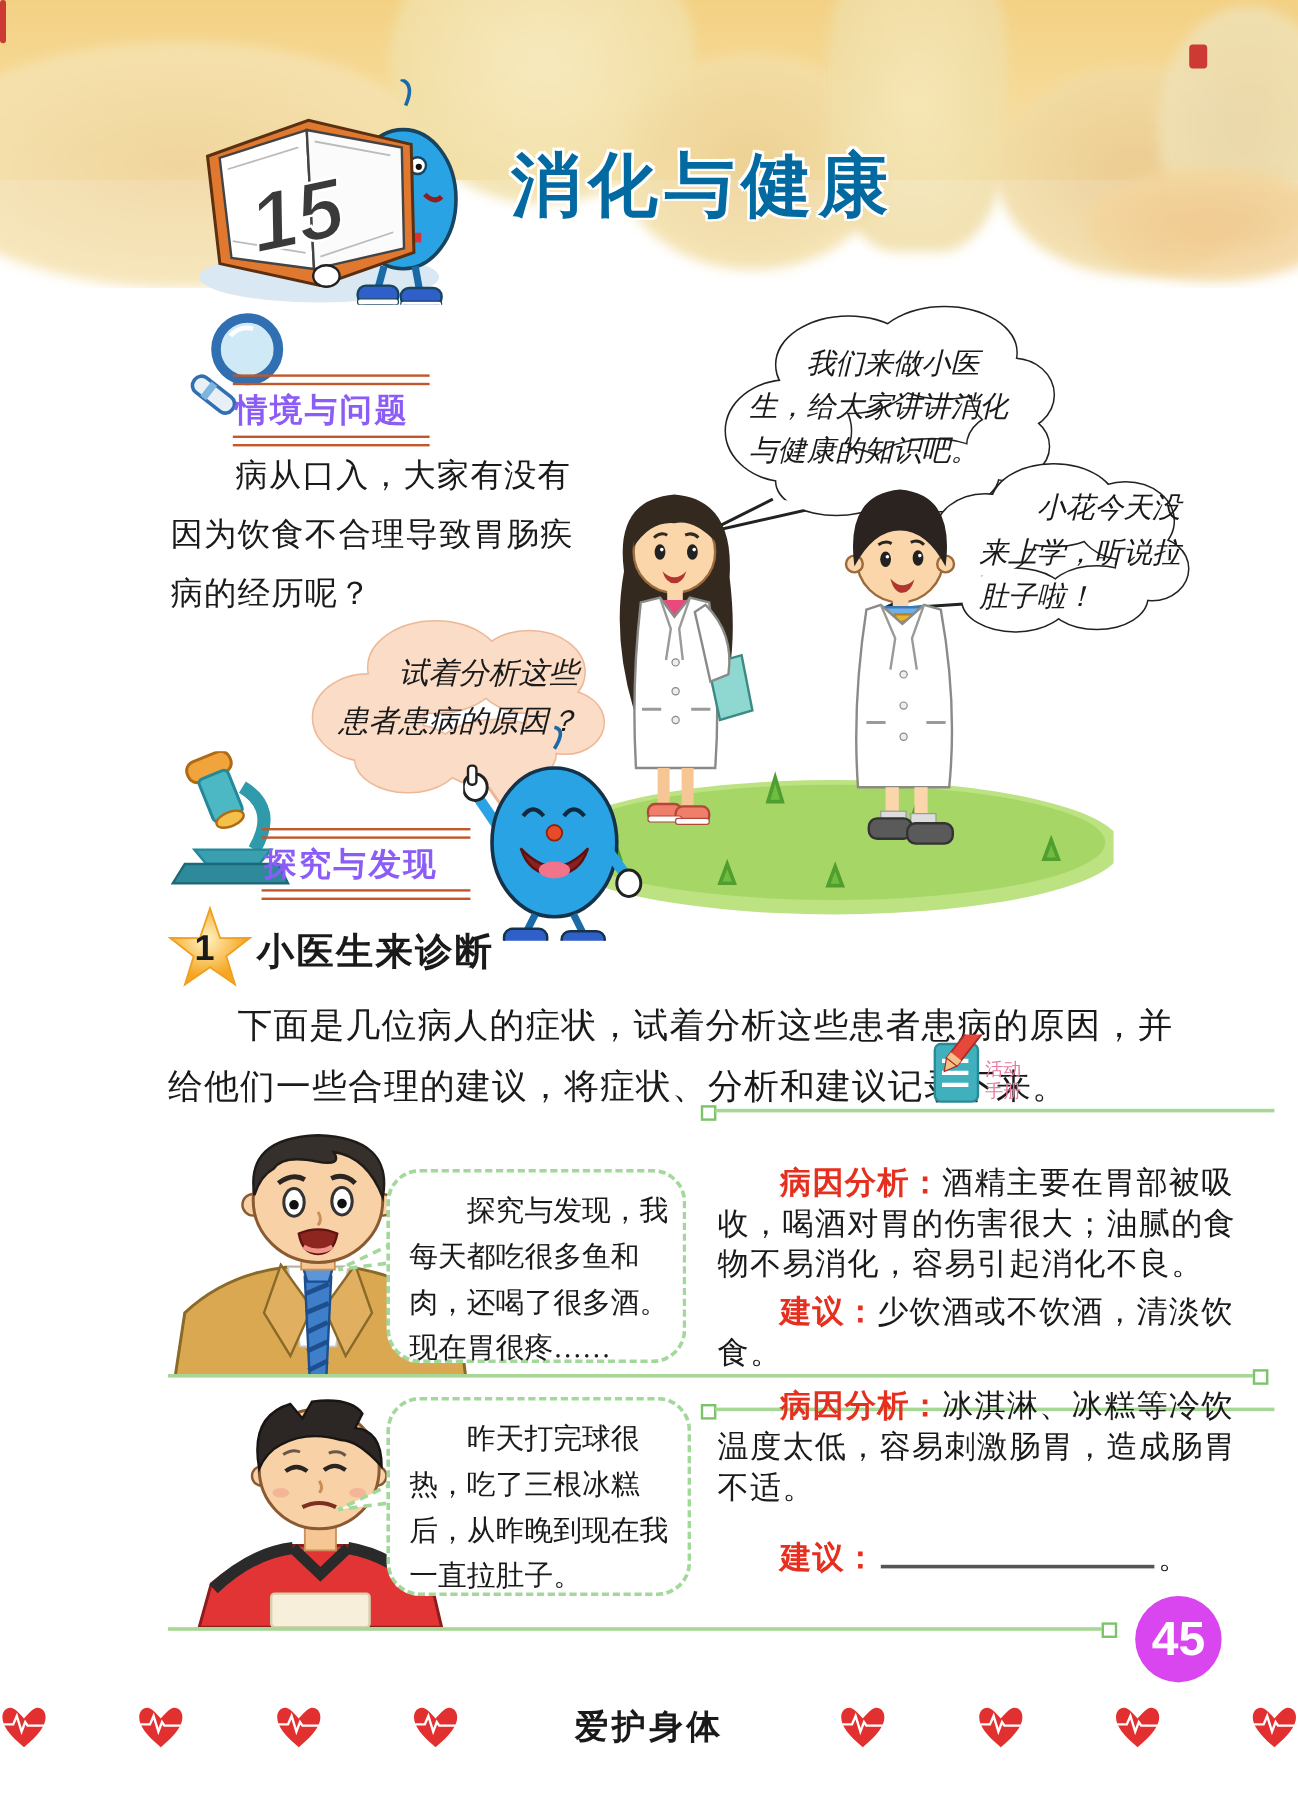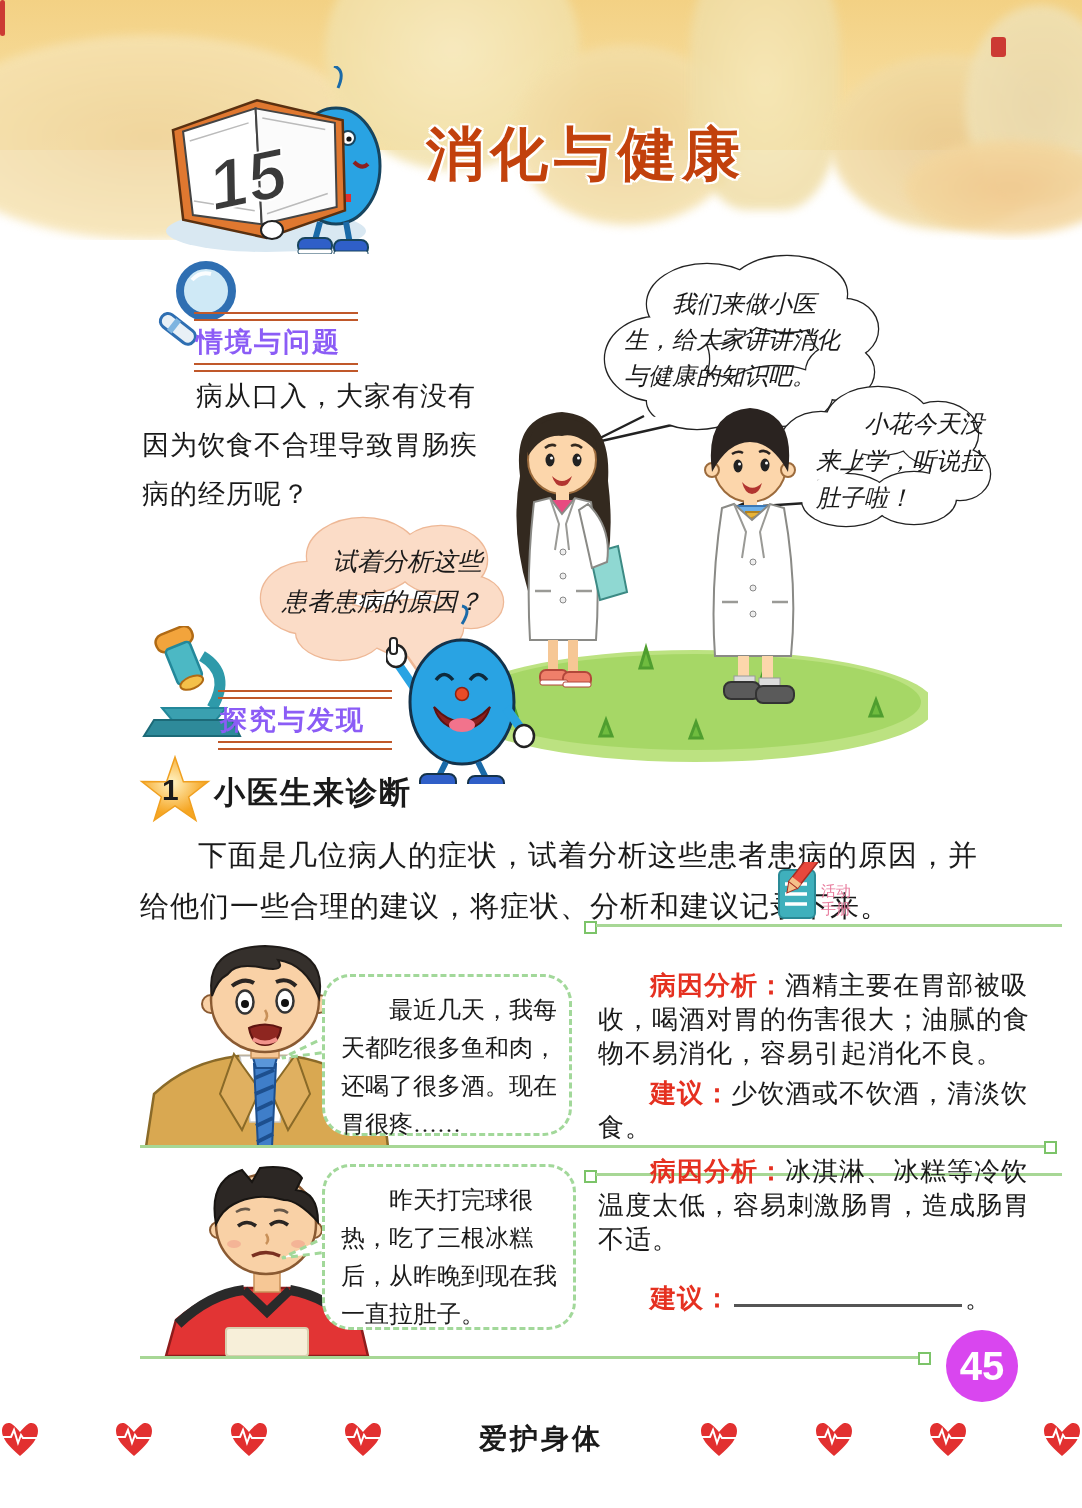--- a/index.html
+++ b/index.html
@@ -7,21 +7,21 @@
         font-family:"Liberation Serif","DejaVu Serif",serif;color:#1a1a1a;}
   .abs{position:absolute;}
   
   .banner{position:absolute;left:0;top:0;width:1082px;height:240px;overflow:hidden;}
   .banner-base{position:absolute;left:0;top:0;width:1082px;height:150px;
     background:linear-gradient(#f3d184,#f9e2a8);}
   .blob{position:absolute;border-radius:50%;filter:blur(5px);opacity:.85;}
   .frag{position:absolute;background:#cc3a33;border-radius:3px;}
   
   .title{position:absolute;left:426px;top:116px;font-family:"Liberation Sans","DejaVu Sans",sans-serif;
-    font-weight:bold;font-size:58px;letter-spacing:6px;color:#c2410c;white-space:nowrap;
+    font-weight:bold;font-size:58px;letter-spacing:6px;color:#0369a1;white-space:nowrap;
     text-shadow:2px 0 #fff,-2px 0 #fff,0 2px #fff,0 -2px #fff,2px 2px #fff,-2px -2px #fff,2px -2px #fff,-2px 2px #fff;}
   
   .sec-header{position:absolute;font-family:"Liberation Sans","DejaVu Sans",sans-serif;}
   .sec-header .rule{height:5px;border-top:2px solid #c0582a;border-bottom:2px solid #c0582a;}
   .sec-header .lbl{font-weight:bold;font-size:27px;color:#8b5cf6;padding:3px 2px;letter-spacing:2px;white-space:nowrap;}
   
   .para{position:absolute;text-indent:2em;}
   .intro{left:142px;top:372px;width:350px;font-size:27px;line-height:49px;letter-spacing:1px;}
   .activity-intro{left:140px;top:830px;width:842px;font-size:29px;line-height:51px;letter-spacing:1px;}
   .activity-heading{position:absolute;left:214px;top:772px;font-family:"Liberation Sans","DejaVu Sans",sans-serif;
@@ -316,21 +316,21 @@
     <path d="M127,68 q4,6 0,11" stroke="#c89058" stroke-width="2.5" fill="none"></path>
     <path d="M111,86 q16,-7 32,0 q-3,17 -16,17 q-13,0 -16,-17 Z" fill="#8e2620" stroke="#5e1410" stroke-width="2"></path>
     <path d="M115,97 q12,7 24,0" stroke="#f2938c" stroke-width="4" fill="none"></path>
   </svg>
 
   <svg class="bubble-tail" style="left:278px;top:1032px;" width="52" height="40" viewBox="0 0 52 40">
     <polygon points="50,4 4,26 50,20" fill="#fff"></polygon>
     <path d="M50,4 L4,26 L50,20" fill="none" stroke="#a2d89a" stroke-width="3" stroke-dasharray="7 5"></path>
   </svg>
   <div class="dashed-bubble" style="left:322px;top:974px;width:244px;height:156px;">
-    <p>最近几天，我每天都吃很多鱼和肉，还喝了很多酒。现在胃很疼……</p>
+    <p>探究与发现，我每天都吃很多鱼和肉，还喝了很多酒。现在胃很疼……</p>
   </div>
 
   <div class="analysis" style="left:598px;top:968px;">
     <p><span class="redlbl">病因分析：</span><span>酒精主要在胃部被吸收，喝酒对胃的伤害很大；油腻的食物不易消化，容易引起消化不良。</span></p>
     <p class="advice1"><span class="redlbl">建议：</span><span>少饮酒或不饮酒，清淡饮食。</span></p>
   </div>
 
   <div class="gline" style="left:140px;top:1145px;width:908px;"></div>
   <div class="sq" style="left:1044px;top:1141px;"></div>
 

